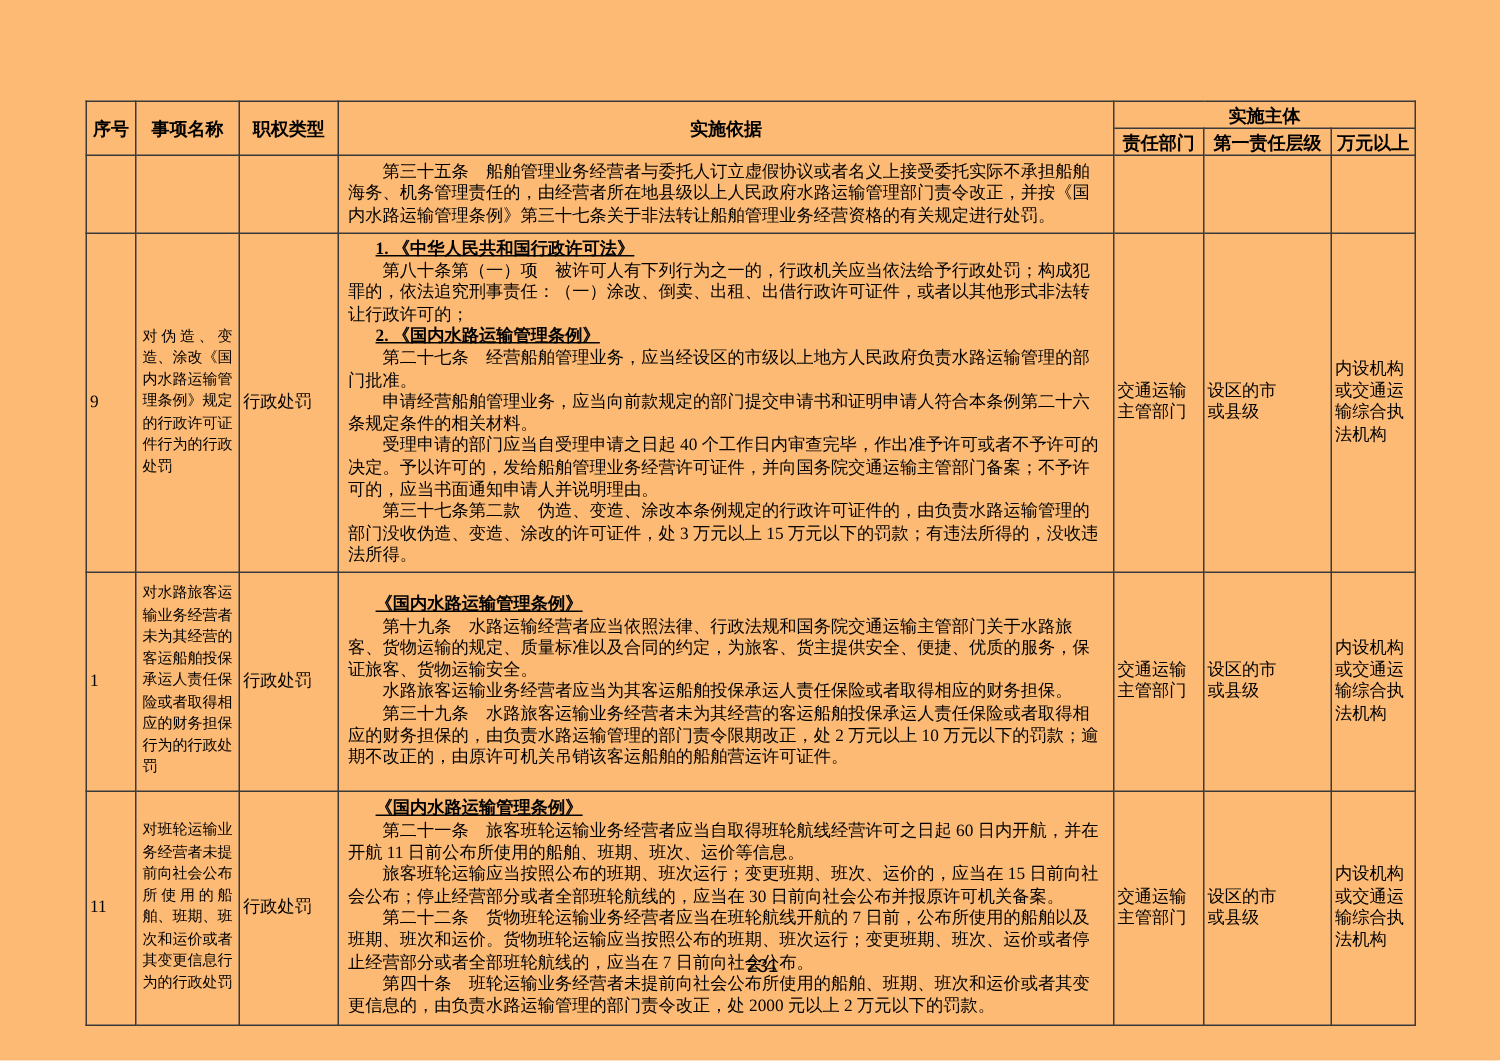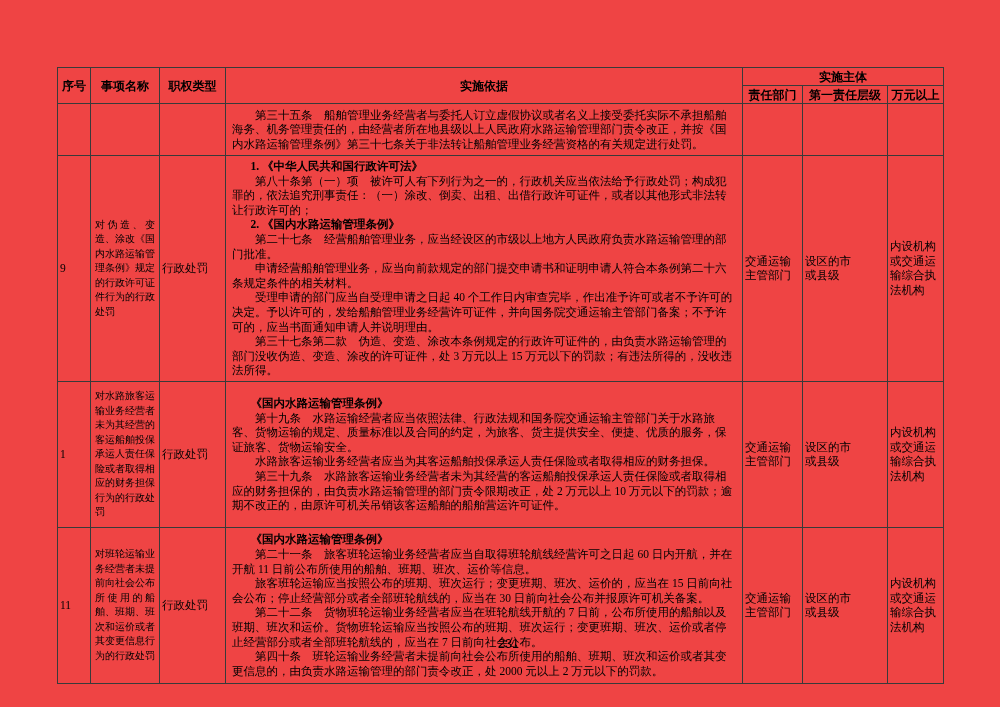--- a/index.html
+++ b/index.html
@@ -6,21 +6,21 @@
     margin: 0;
     padding: 0;
     background: #ffffff;
     font-family: "Liberation Serif", "DejaVu Serif", serif;
     color: #000000;
   }
   .page {
     position: relative;
     width: 1000px;
     height: 707px;
-    background: #ef4444;
+    background: #fdba74;
     overflow: hidden;
   }
   table.gov-table {
     position: absolute;
     left: 57px;
     top: 67px;
     width: 886px;
     border-collapse: collapse;
     table-layout: fixed;
   }
@@ -55,21 +55,21 @@
     padding: 2px 4px;
     line-height: 14.5px;
     font-size: 10px;
   }
   .c-basis {
     padding: 3px 6px;
     line-height: 14.6px;
     vertical-align: middle;
   }
   .para { text-indent: 2em; }
-  .para.bold { font-weight: bold; text-indent: 1.6em; }
+  .para.bold { font-weight: bold; text-indent: 1.6em; text-decoration: underline; }
 
   .page-number {
     position: absolute;
     left: 17px;
     right: 0;
     top: 637px;
     text-align: center;
     font-size: 12.5px;
     font-family: "Liberation Sans", "DejaVu Sans", sans-serif;
   }

